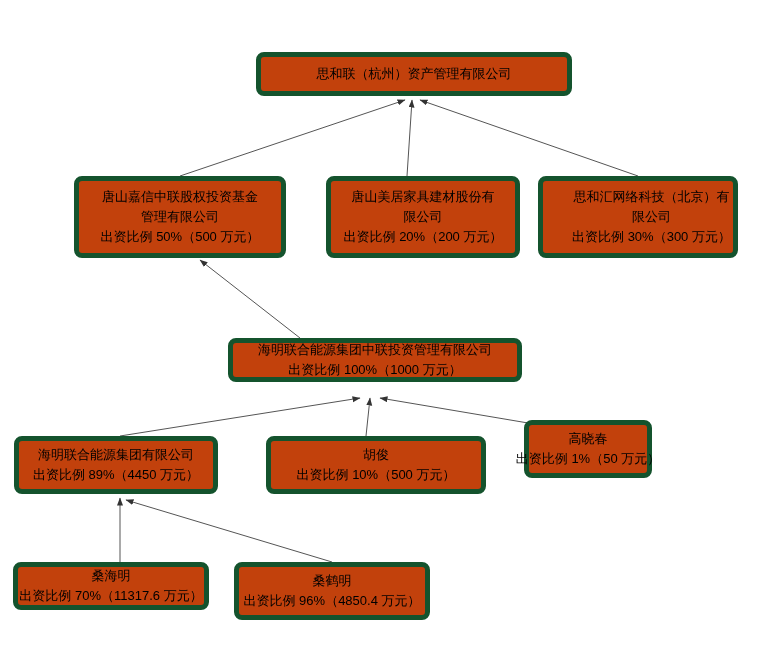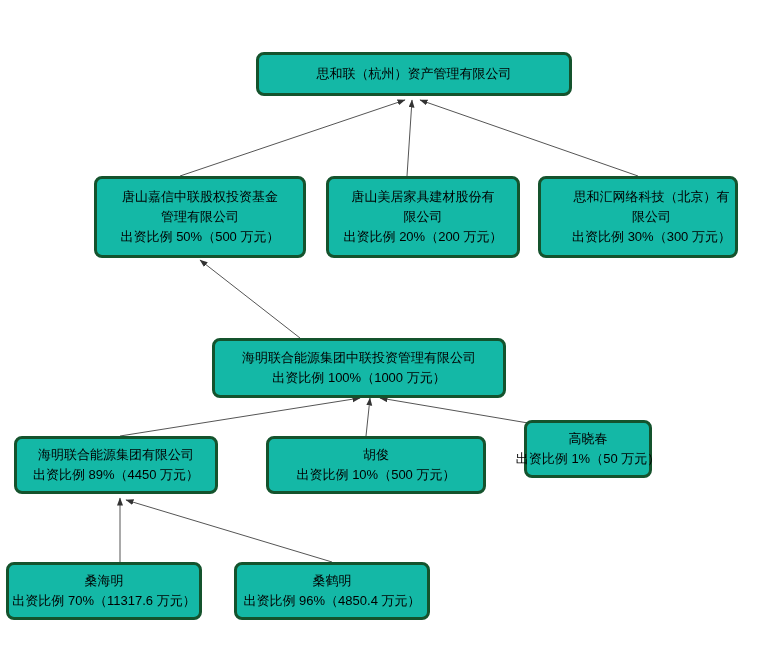--- a/index.html
+++ b/index.html
@@ -19,23 +19,23 @@
     position: absolute;
     left: 0;
     top: 0;
     width: 767px;
     height: 655px;
     pointer-events: none;
   }
   .node {
     position: absolute;
     box-sizing: border-box;
-    border: 3px solid #14532d;
+    border: 5px solid #14532d;
     border-radius: 8px;
-    background: #14b8a6;
+    background: #c2410c;
     display: flex;
     flex-direction: column;
     align-items: center;
     justify-content: center;
     text-align: center;
     color: #000000;
     font-size: 13px;
     line-height: 20px;
     padding: 4px 6px;
   }
@@ -64,52 +64,52 @@
         <line x1="605" y1="436" x2="380" y2="398"></line>
         <line x1="120" y1="562" x2="120" y2="498"></line>
         <line x1="332" y1="562" x2="126" y2="500"></line>
       </g>
   </svg>
 
   <div id="node-layer">
       <div class="node" style="left: 256px; top: 52px; width: 316px; height: 44px;">
         <span class="line">思和联（杭州）资产管理有限公司</span>
       </div>
-      <div class="node" style="left: 74px; top: 176px; width: 212px; height: 82px; margin-left: 20px;">
+      <div class="node" style="left: 74px; top: 176px; width: 212px; height: 82px;">
         <span class="line">唐山嘉信中联股权投资基金</span>
         <span class="line">管理有限公司</span>
         <span class="line">出资比例 50%（500 万元）</span>
       </div>
       <div class="node" style="left: 326px; top: 176px; width: 194px; height: 82px;">
         <span class="line">唐山美居家具建材股份有</span>
         <span class="line">限公司</span>
         <span class="line">出资比例 20%（200 万元）</span>
       </div>
       <div class="node" style="left: 538px; top: 176px; width: 200px; height: 82px; padding-left: 33px;">
         <span class="line">思和汇网络科技（北京）有</span>
         <span class="line">限公司</span>
         <span class="line">出资比例 30%（300 万元）</span>
       </div>
-      <div class="node" style="left: 212px; top: 338px; width: 294px; height: 60px;">
+      <div class="node" style="left: 228px; top: 338px; width: 294px; height: 44px;">
         <span class="line">海明联合能源集团中联投资管理有限公司</span>
         <span class="line">出资比例 100%（1000 万元）</span>
       </div>
       <div class="node" style="left: 14px; top: 436px; width: 204px; height: 58px;">
         <span class="line">海明联合能源集团有限公司</span>
         <span class="line">出资比例 89%（4450 万元）</span>
       </div>
       <div class="node" style="left: 266px; top: 436px; width: 220px; height: 58px;">
         <span class="line">胡俊</span>
         <span class="line">出资比例 10%（500 万元）</span>
       </div>
       <div class="node" style="left: 524px; top: 420px; width: 128px; height: 58px;">
         <span class="line">高晓春</span>
         <span class="line">出资比例 1%（50 万元）</span>
       </div>
-      <div class="node" style="left: 6px; top: 562px; width: 196px; height: 58px;">
+      <div class="node" style="left: 13px; top: 562px; width: 196px; height: 48px;">
         <span class="line">桑海明</span>
         <span class="line">出资比例 70%（11317.6 万元）</span>
       </div>
       <div class="node" style="left: 234px; top: 562px; width: 196px; height: 58px;">
         <span class="line">桑鹤明</span>
         <span class="line">出资比例 96%（4850.4 万元）</span>
       </div>
     </div>
 </div>
 

